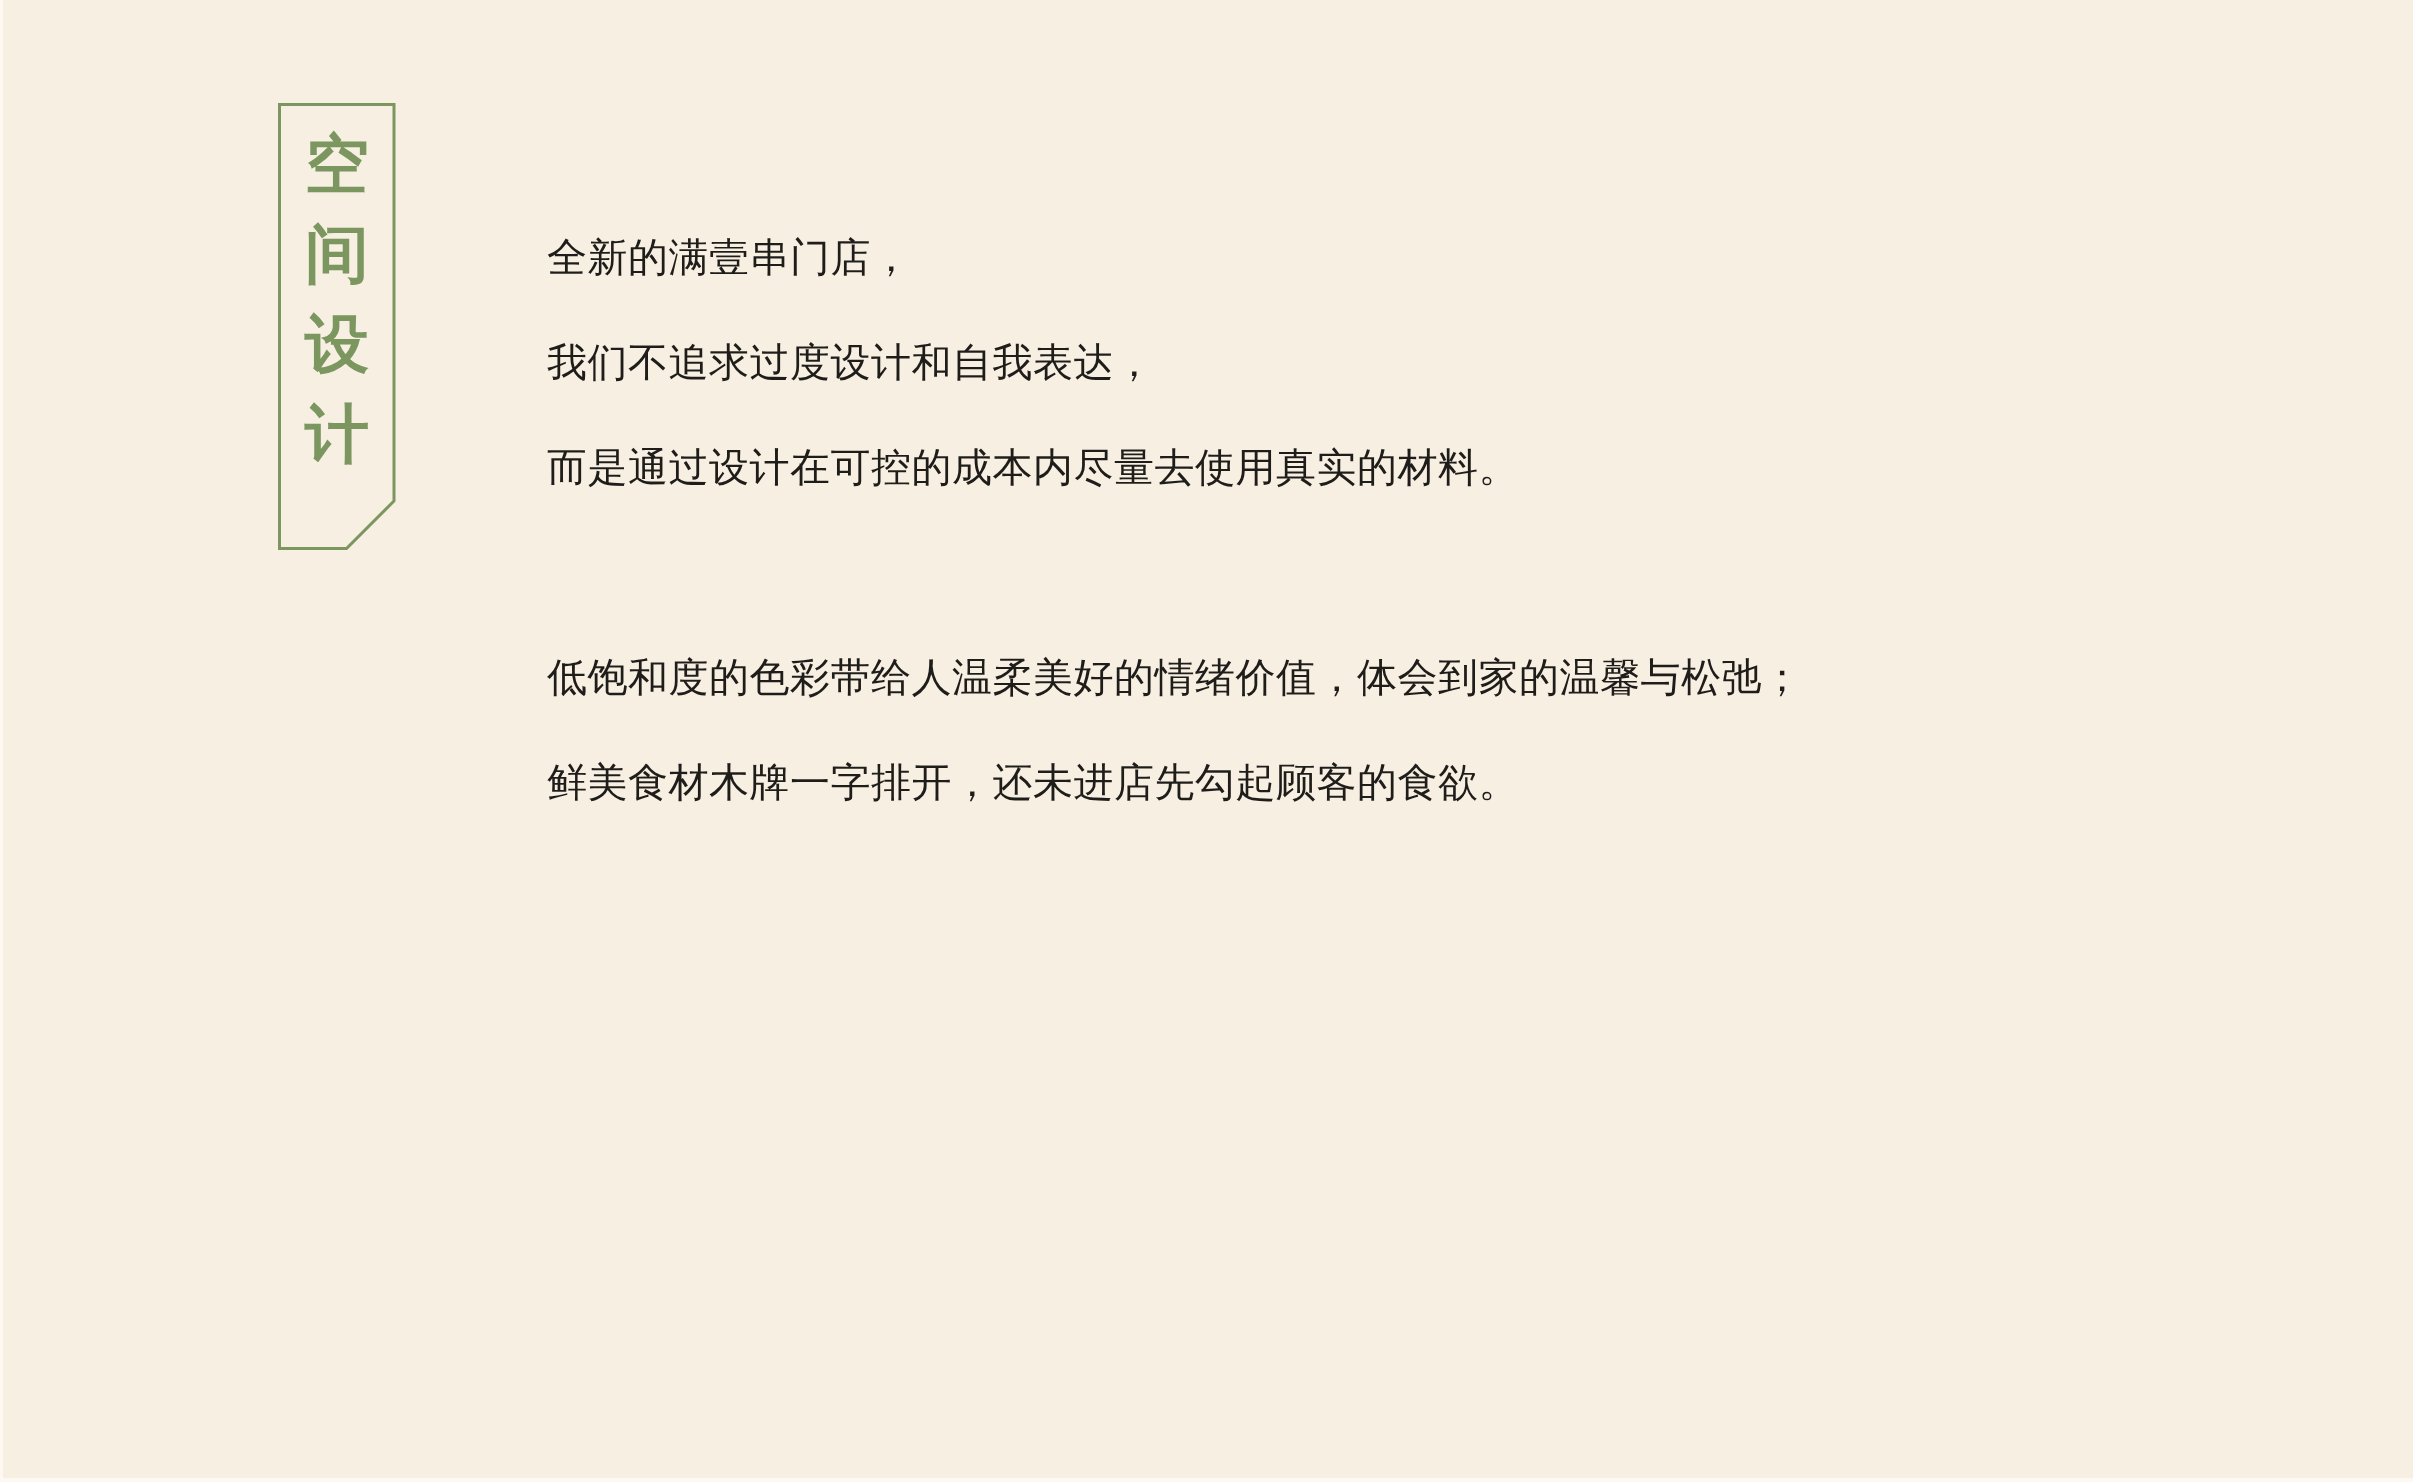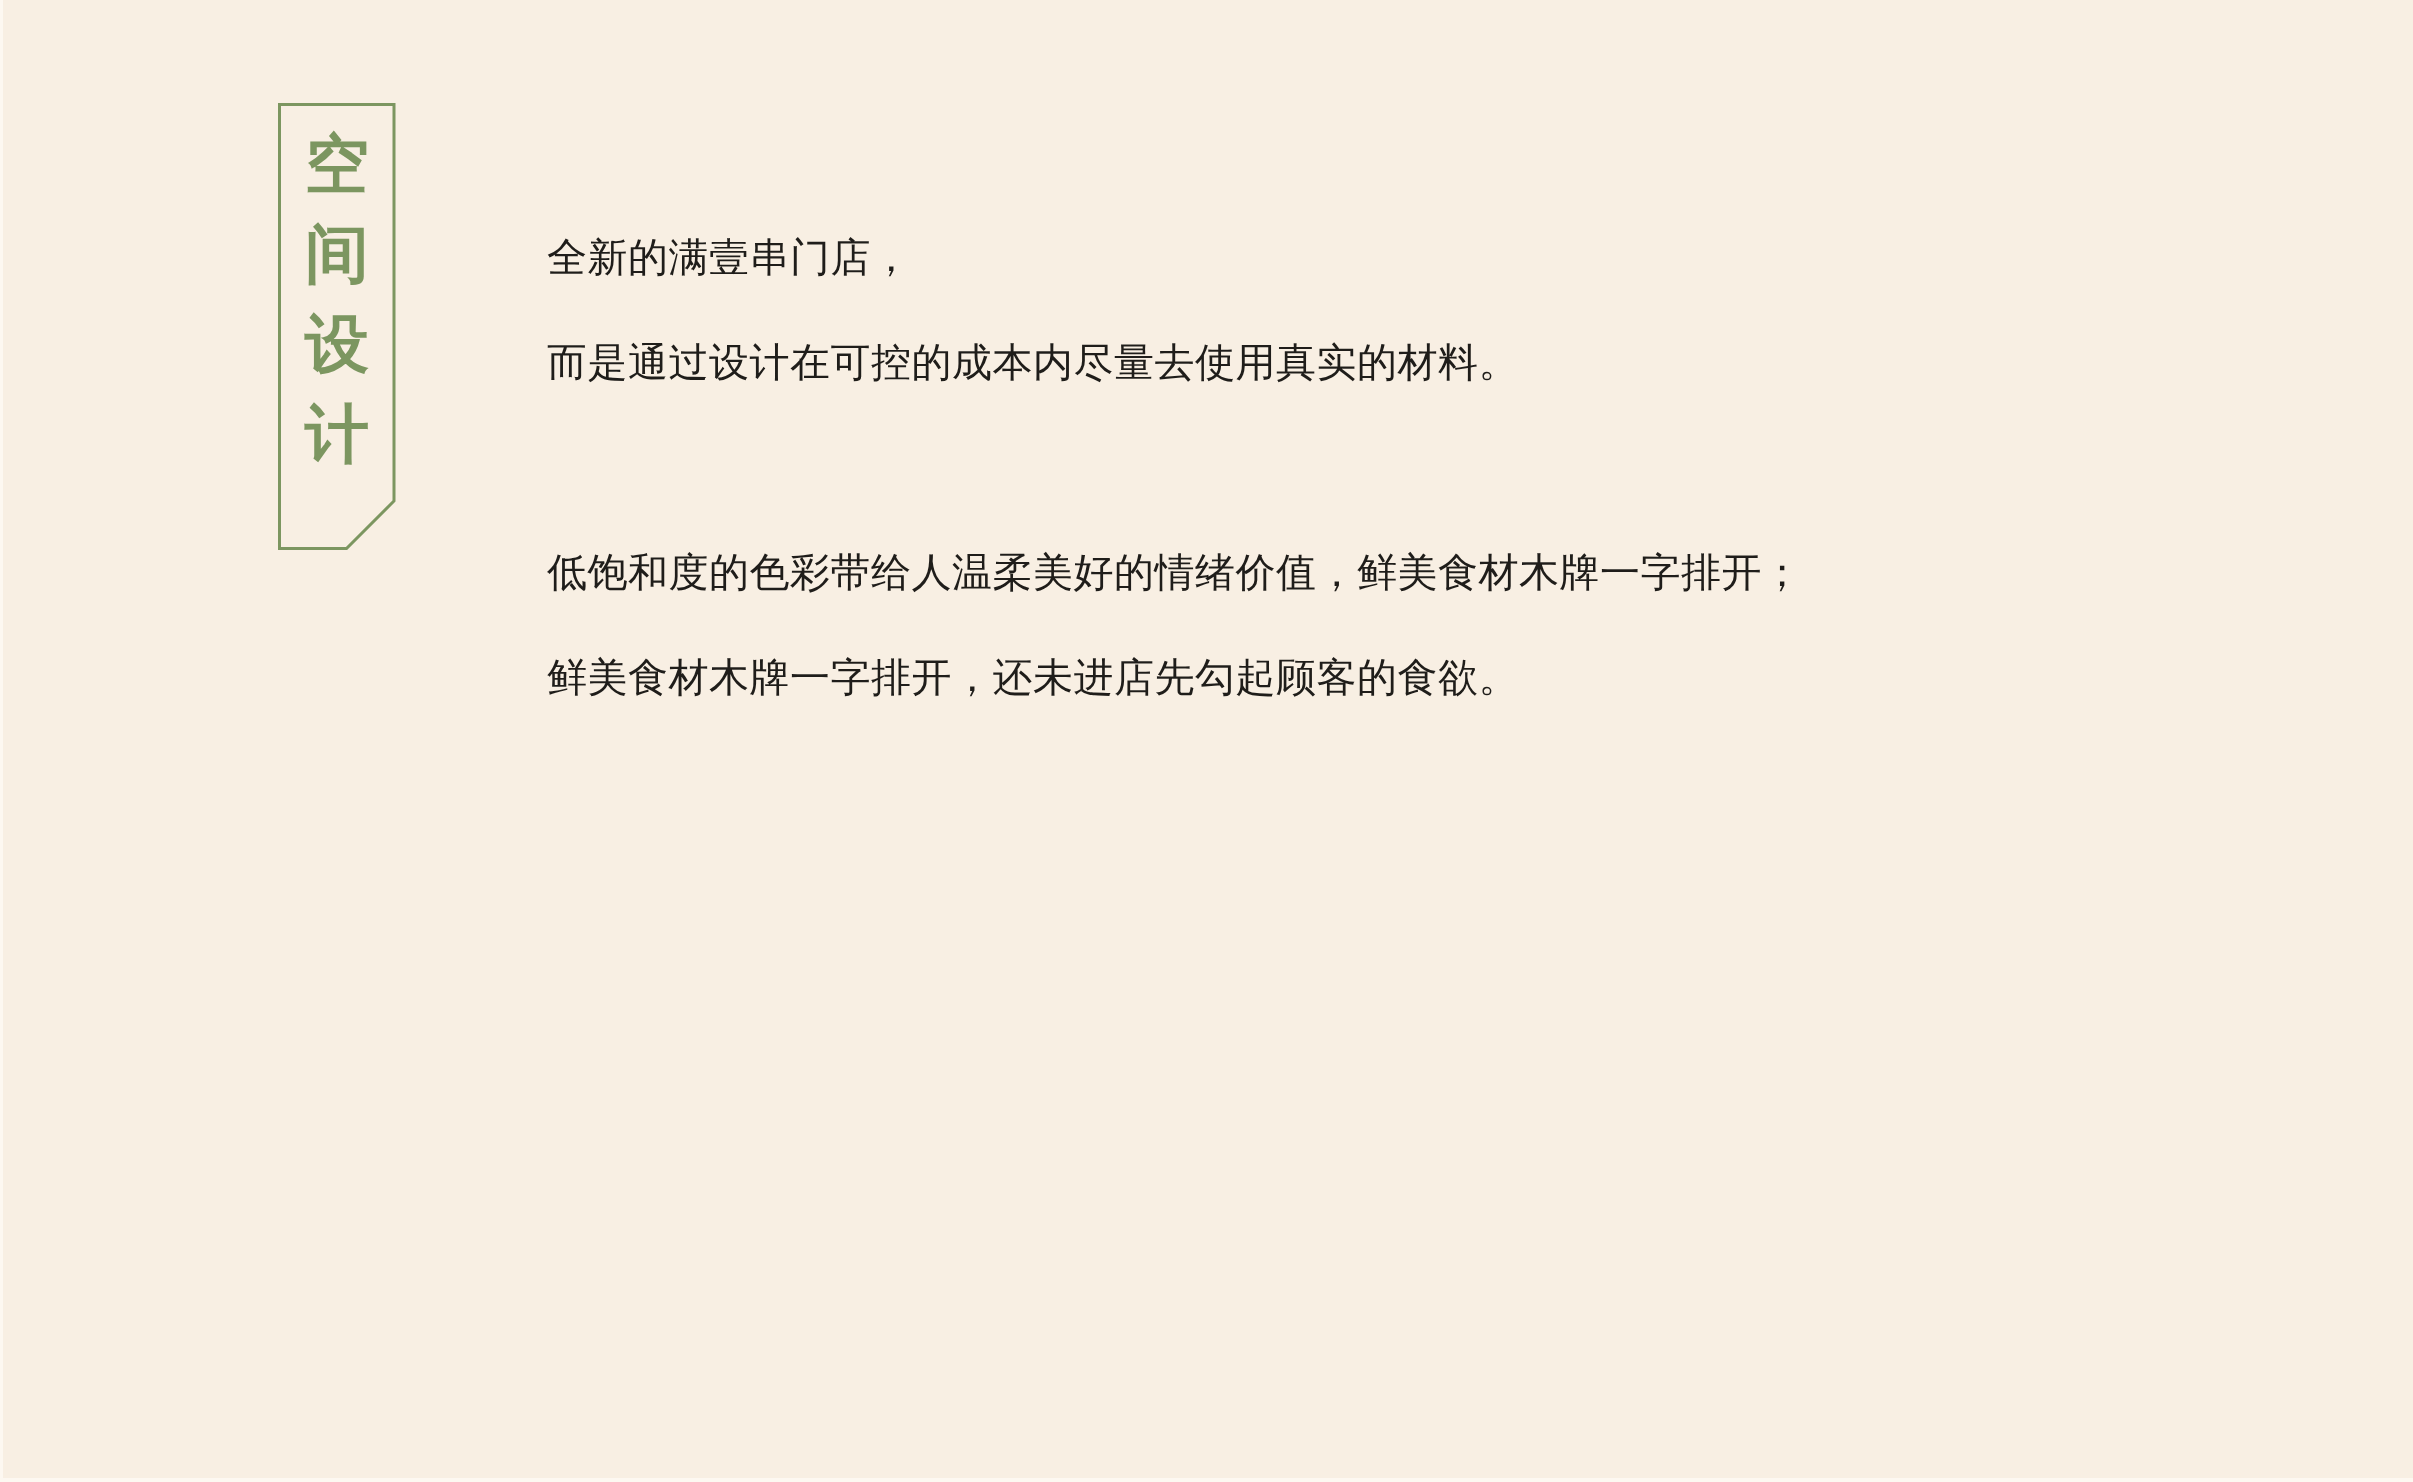--- a/index.html
+++ b/index.html
@@ -98,21 +98,22 @@
       <span class="tag-char">空</span>
       <span class="tag-char">间</span>
       <span class="tag-char">设</span>
       <span class="tag-char">计</span>
     </div>
   </div>
 
   <div class="body-text">
     <div class="paragraph">
       <div class="text-line">全新的满壹串门店，</div>
+      <div class="text-line">我们不追求过度设计和自我表达，</div>
       <div class="text-line">而是通过设计在可控的成本内尽量去使用真实的材料。</div>
     </div>
     <div class="paragraph">
-      <div class="text-line">低饱和度的色彩带给人温柔美好的情绪价值，鲜美食材木牌一字排开；</div>
+      <div class="text-line">低饱和度的色彩带给人温柔美好的情绪价值，体会到家的温馨与松弛；</div>
       <div class="text-line">鲜美食材木牌一字排开，还未进店先勾起顾客的食欲。</div>
     </div>
   </div>
 
 </div>
 
 </body></html>

